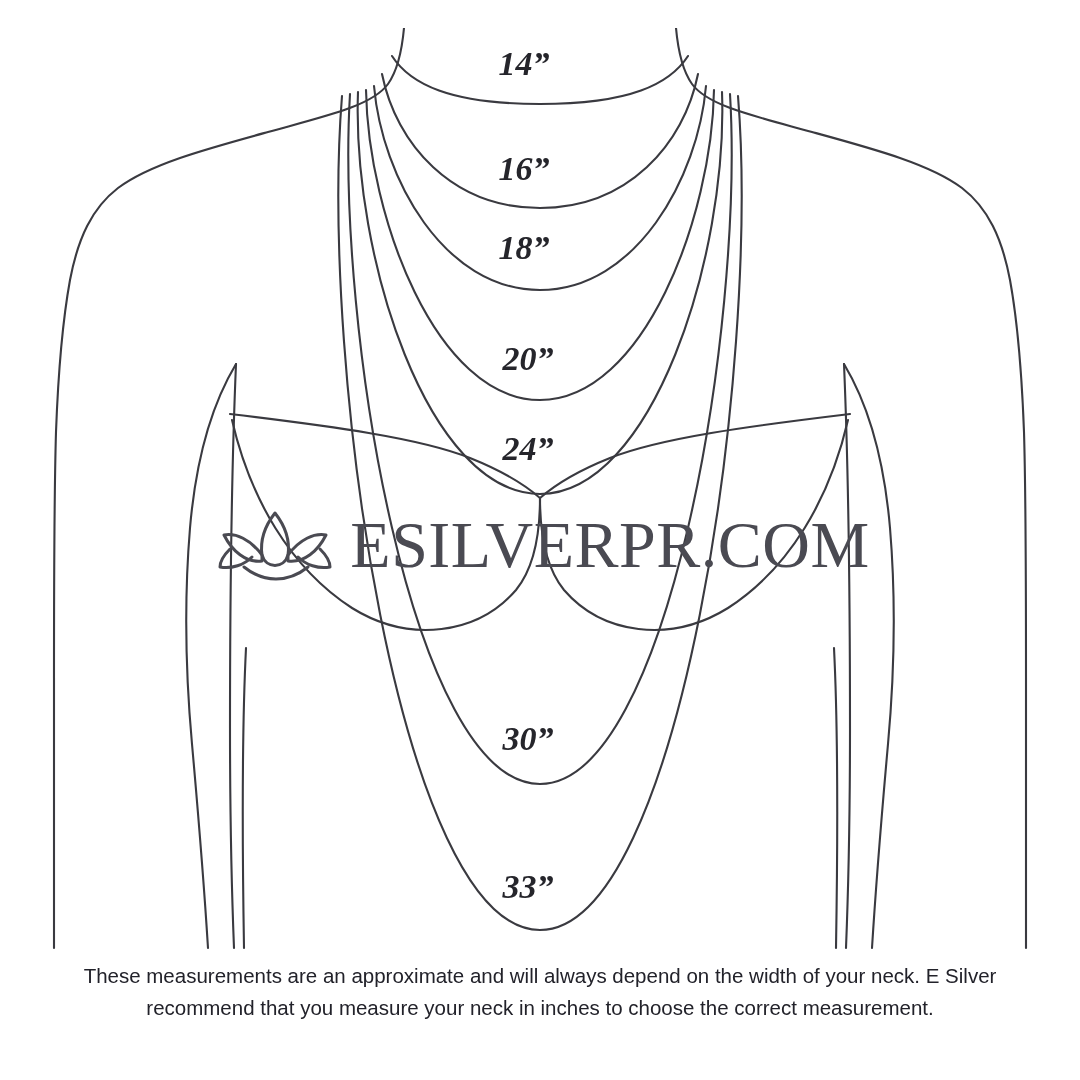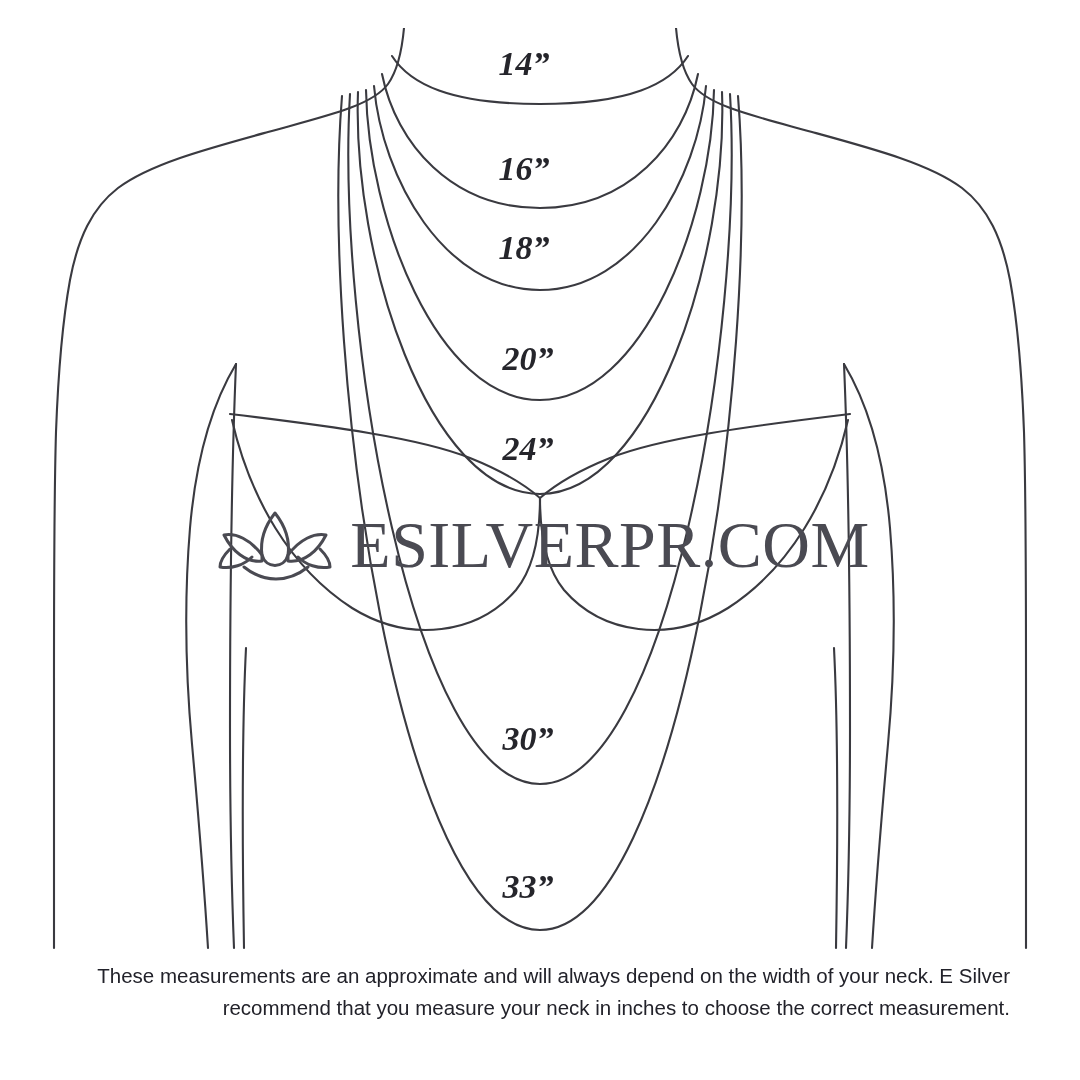--- a/index.html
+++ b/index.html
@@ -85,21 +85,21 @@
     letter-spacing: 0.5px;
     color: #4a4a52;
     white-space: nowrap;
     line-height: 1;
   }
   #caption {
     position: absolute;
     left: 70px;
     top: 960px;
     width: 940px;
-    text-align: right;
+    text-align: center;
     font-family: "Liberation Sans", sans-serif;
     font-size: 20.5px;
     line-height: 1.55;
     color: #22222a;
   }
 </style>
 </head>
 <body>
 
 <div id="stage">

